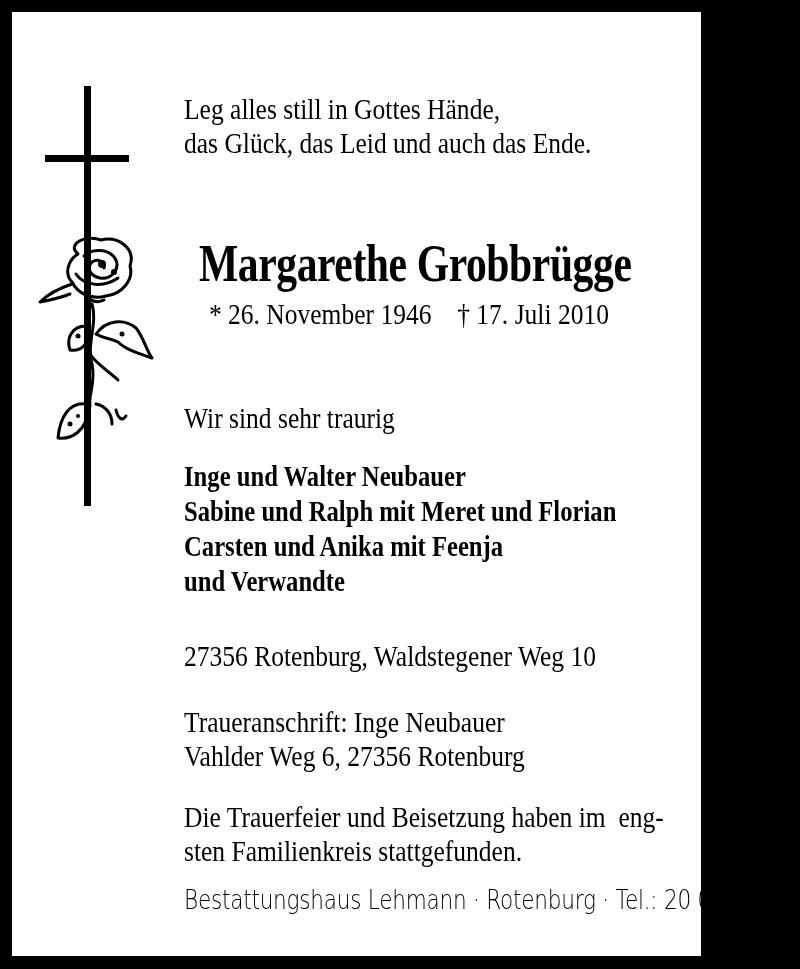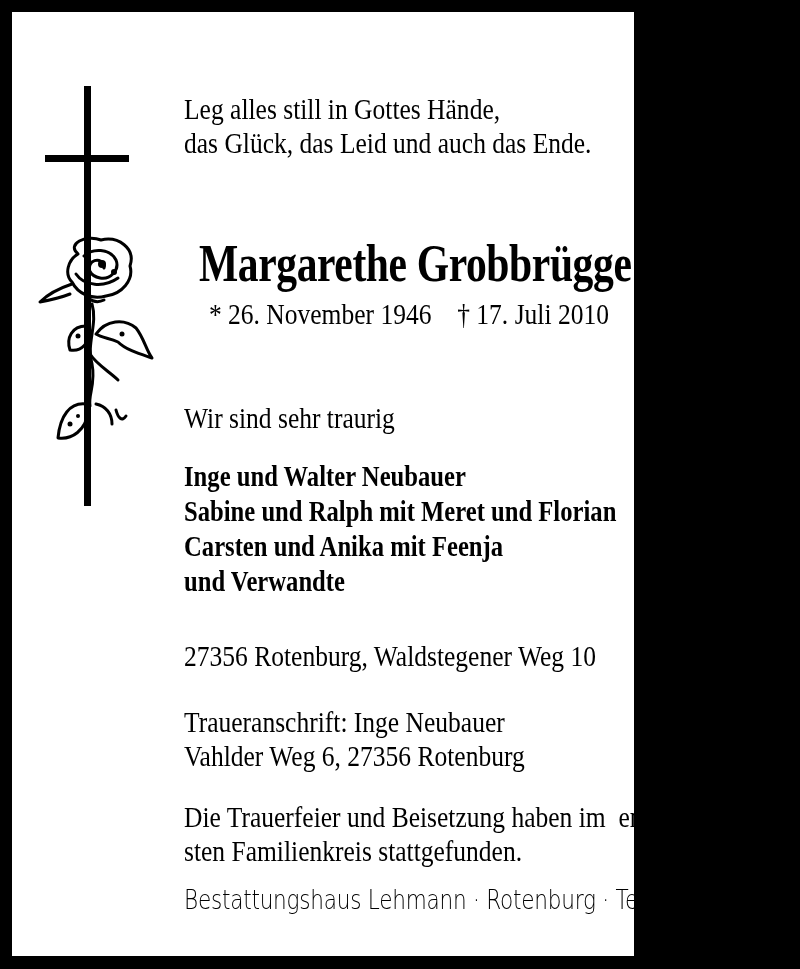--- a/index.html
+++ b/index.html
@@ -1,21 +1,21 @@
 <!DOCTYPE html>
 <html><head>
 <meta charset="utf-8">
 <style>
   html, body { margin: 0; padding: 0; }
   body {
     width: 800px; height: 969px; background: #000; position: relative; overflow: hidden;
     font-family: "Liberation Serif", "DejaVu Serif", serif; color: #000;
   }
   .card {
-    position: absolute; left: 12px; top: 12px; width: 622px; height: 944px;
+    position: absolute; left: 12px; top: 12px; width: 689px; height: 944px;
     background: #fff;
   }
   .abs { position: absolute; white-space: nowrap; }
   .verse { left: 172px; top: 80px; font-size: 29px; line-height: 34px; transform: scaleX(0.88); transform-origin: left top; }
   .name {
     left: 0; width: 775px; text-align: center; top: 222px;
     font-size: 52px; font-weight: bold; letter-spacing: -0.5px;
     transform: scaleX(0.80); transform-origin: 466px 0;
   }
   .dates { left: 0; width: 775px; text-align: center; top: 286px; font-size: 29px; transform: scaleX(0.88); transform-origin: 466px 0; }

